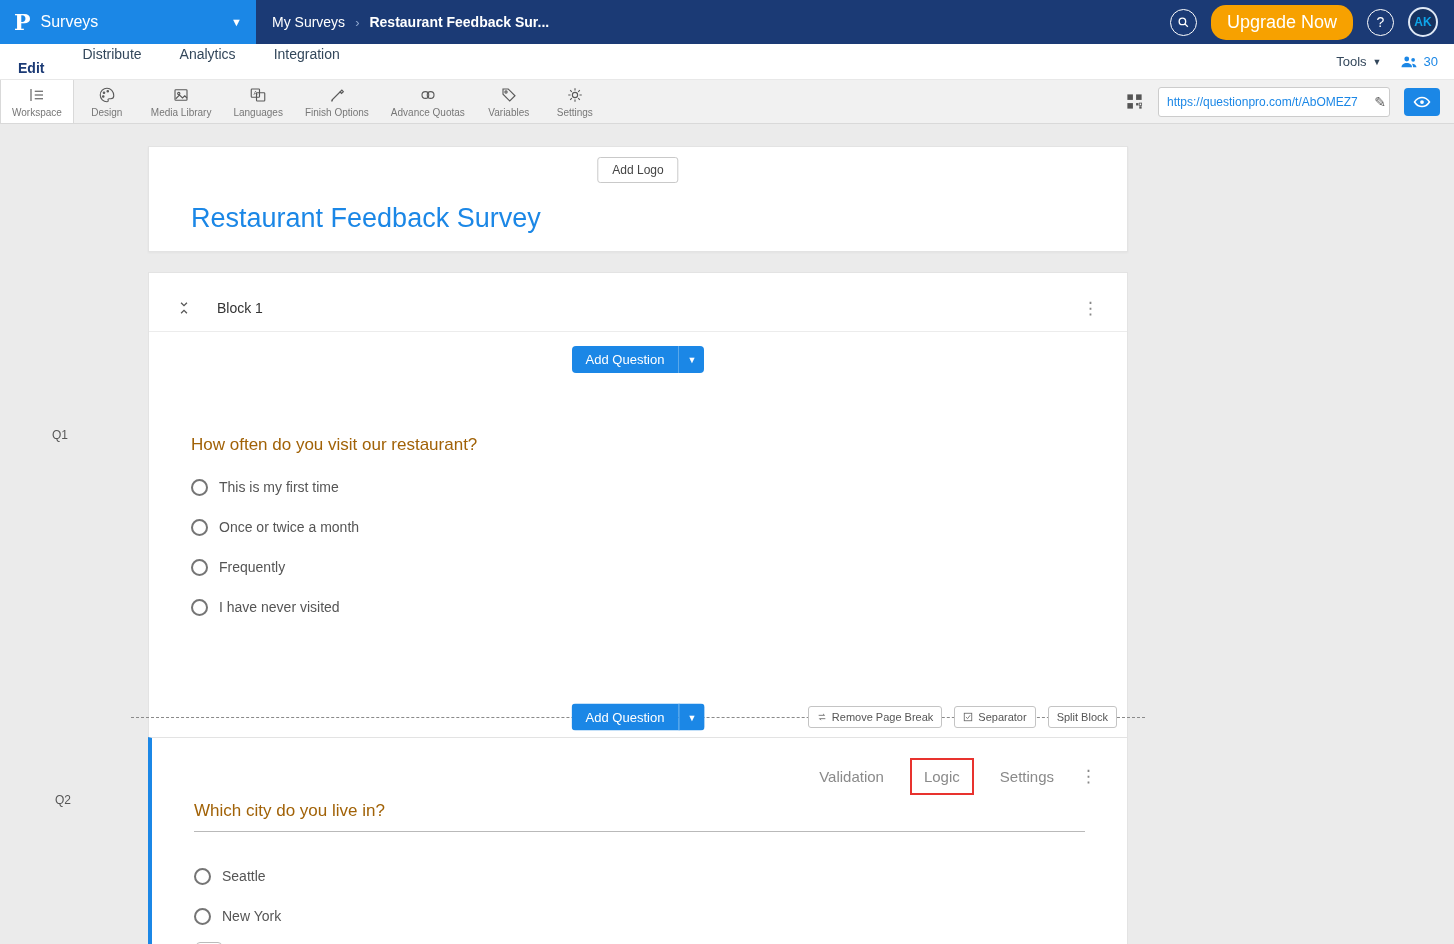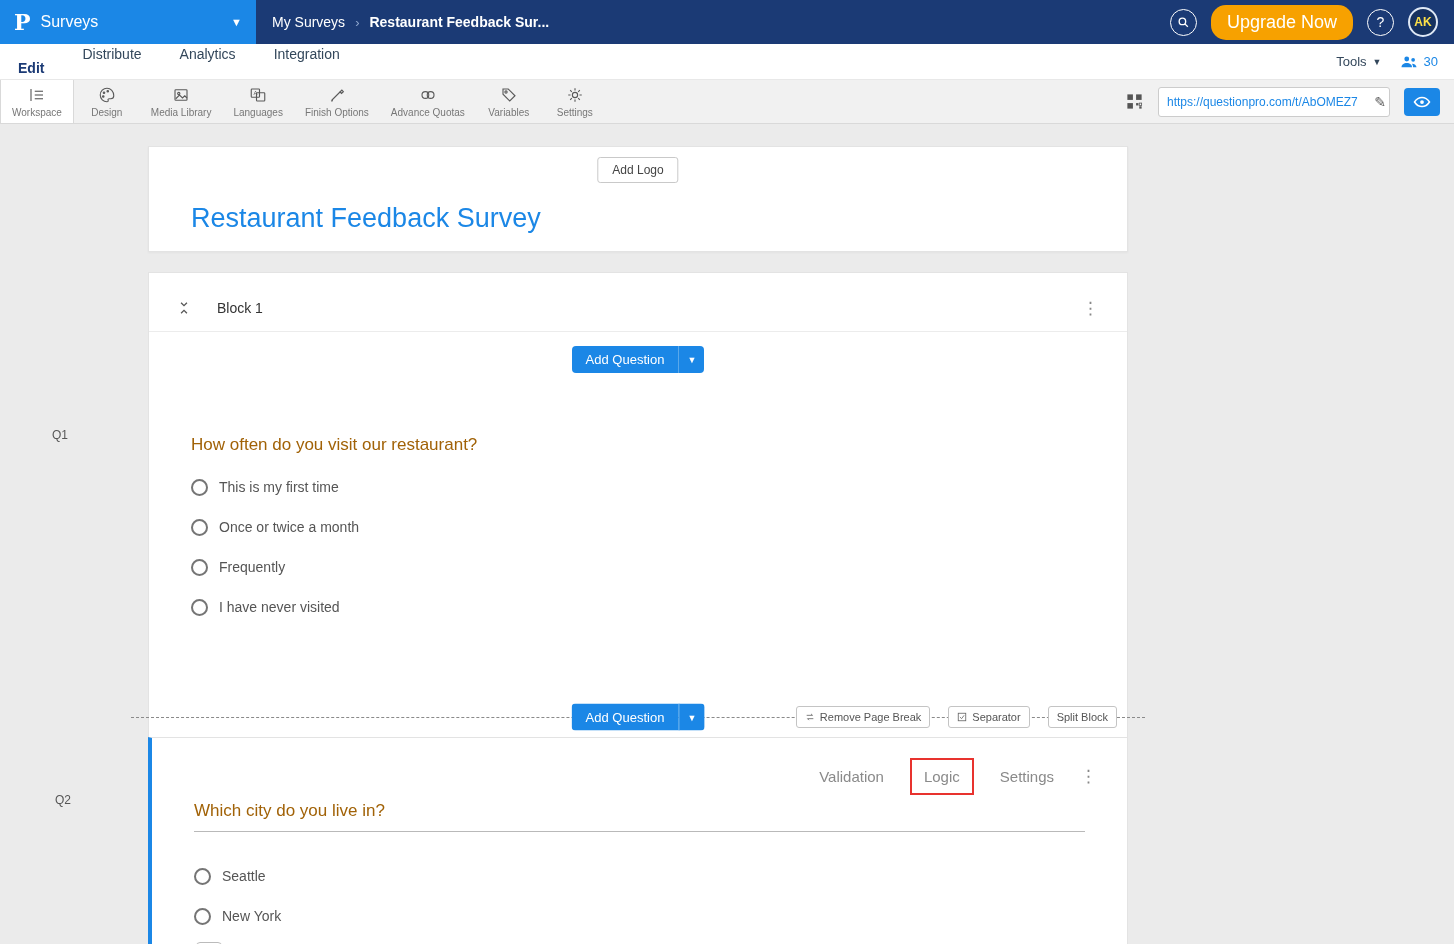--- a/index.html
+++ b/index.html
@@ -17,21 +17,21 @@
   .crumb { cursor:pointer; }
   .crumb-sep { color:#8fa7cf; font-size:13px; }
   .crumb-current { font-weight:600; }
   .topbar-right { margin-left:auto; display:flex; align-items:center; gap:14px; padding-right:16px; }
   .icon-circle { width:27px; height:27px; border:1.5px solid #fff; border-radius:50%;
     display:flex; align-items:center; justify-content:center; color:#fff; font-size:14px;
     cursor:pointer; background:transparent; }
   .upgrade { background:#f7a100; color:#fff; border:none; border-radius:15px;
     padding:7px 16px; font-size:18px; font-weight:500; cursor:pointer; }
   .avatar { width:30px; height:30px; border-radius:50%; background:#16315f; border:2px solid #dfe8f5;
-    color:#fde047; font-size:12px; font-weight:bold; display:flex; align-items:center;
+    color:#0ea5e9; font-size:12px; font-weight:bold; display:flex; align-items:center;
     justify-content:center; cursor:pointer; }
 
   
   .navrow { height:36px; background:#fff; display:flex; align-items:center;
     padding:0 16px; border-bottom:1px solid #e8e8e8; }
   .tabs { display:flex; gap:34px; }
   .tab { font-size:14px; color:#33475b; cursor:pointer; padding:8px 2px 7px; }
   .tab.active { color:#1b3a75; font-weight:700; border-bottom:2px solid #1b87e6;margin-top:14px; }
   .nav-right { margin-left:auto; display:flex; align-items:center; gap:18px; }
   .tools { font-size:13px; color:#33475b; display:flex; gap:6px; align-items:center; cursor:pointer; }
@@ -86,21 +86,21 @@
   .options { margin-top:12px; }
   .option-row { display:flex; align-items:center; gap:11px; height:40px; cursor:pointer; }
   .radio { width:17px; height:17px; border:2px solid #757575; border-radius:50%; background:#fff; flex:none; }
   .option-label { font-size:14px; color:#555; }
 
   .pagebreak-row { position:relative; height:40px; margin-top:70px; }
   .pagebreak-row::before { content:""; position:absolute; left:-18px; right:-18px; top:50%;
     border-top:1px dashed #8a8a8a; }
   .pb-center { position:absolute; left:50%; top:50%; transform:translate(-50%,-50%); }
   .pb-right { position:absolute; right:10px; top:50%; transform:translateY(-50%);
-    display:flex; gap:18px; align-items:flex-end; }
+    display:flex; gap:12px; align-items:flex-end; }
   .pb-btn { background:#fff; border:1px solid #c4c4c4; border-radius:3px; font-size:11px; color:#555;
     padding:4px 8px; display:flex; align-items:center; gap:5px; cursor:pointer; }
   .pb-btn svg { stroke:#666; fill:none; stroke-width:2; }
 
   .q2-card { background:#fff; border:1px solid #e3e3e3; border-left:4px solid #1b87e6;
     padding-bottom:60px; }
   .q2-controls { display:flex; justify-content:flex-end; align-items:center; gap:26px;
     padding:20px 30px 0; }
   .q2-tab { font-size:15px; color:#8a8a8a; cursor:pointer; }
   .logic-highlight { border:2px solid #e8322e; padding:8px 12px; }

